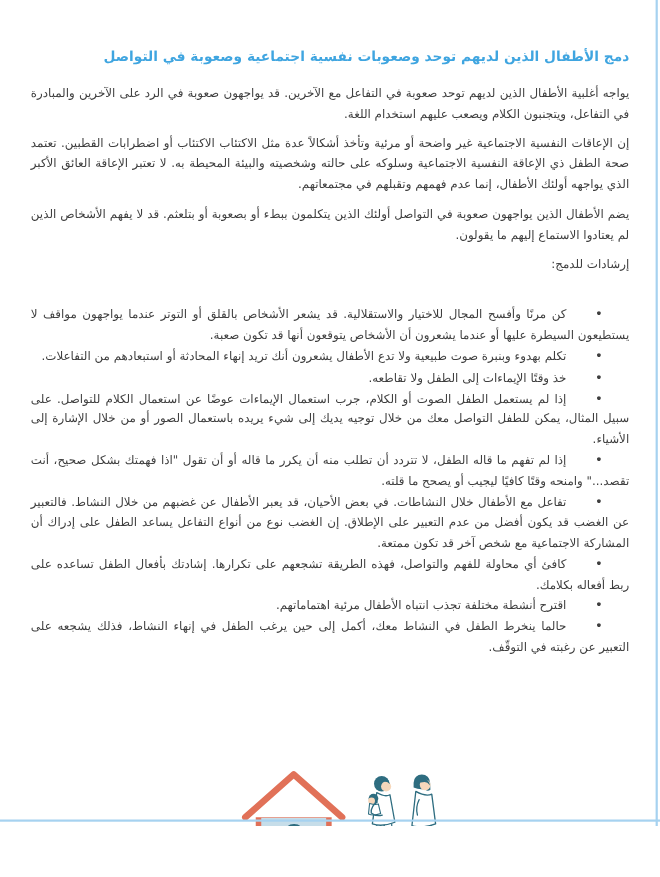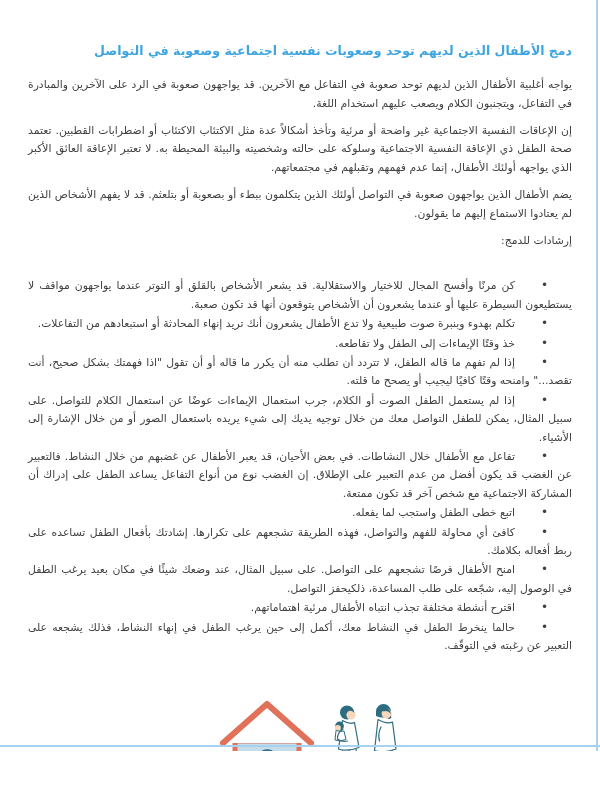--- a/index.html
+++ b/index.html
@@ -70,26 +70,24 @@
   <p class="para">يواجه أغلبية الأطفال الذين لديهم توحد صعوبة في التفاعل مع الآخرين. قد يواجهون صعوبة في الرد على الآخرين والمبادرة في التفاعل، ويتجنبون الكلام ويصعب عليهم استخدام اللغة.</p>
   <p class="para">إن الإعاقات النفسية الاجتماعية غير واضحة أو مرئية وتأخذ أشكالاً عدة مثل الاكتئاب الاكتئاب أو اضطرابات القطبين. تعتمد صحة الطفل ذي الإعاقة النفسية الاجتماعية وسلوكه على حالته وشخصيته والبيئة المحيطة به. لا تعتبر الإعاقة العائق الأكبر الذي يواجهه أولئك الأطفال، إنما عدم فهمهم وتقبلهم في مجتمعاتهم.</p>
   <p class="para">يضم الأطفال الذين يواجهون صعوبة في التواصل أولئك الذين يتكلمون ببطء أو بصعوبة أو بتلعثم. قد لا يفهم الأشخاص الذين لم يعتادوا الاستماع إليهم ما يقولون.</p>
 
   <p class="para guidelines">إرشادات للدمج:</p>
 
   <div class="list">
     <p class="li"><span class="dot">•</span><span class="gap"></span><span>كن مرنًا وأفسح المجال للاختيار والاستقلالية. قد يشعر الأشخاص بالقلق أو التوتر عندما يواجهون مواقف لا يستطيعون السيطرة عليها أو عندما يشعرون أن الأشخاص يتوقعون أنها قد تكون صعبة.</span></p>
     <p class="li"><span class="dot">•</span><span class="gap"></span><span>تكلم بهدوء وبنبرة صوت طبيعية ولا تدع الأطفال يشعرون أنك تريد إنهاء المحادثة أو استبعادهم من التفاعلات.</span></p>
     <p class="li"><span class="dot">•</span><span class="gap"></span><span>خذ وقتًا الإيماءات إلى الطفل ولا تقاطعه.</span></p>
+    <p class="li"><span class="dot">•</span><span class="gap"></span><span>إذا لم يستعمل الطفل الصوت أو الكلام، جرب استعمال الإيماءات عوضًا عن استعمال الكلام للتواصل. على سبيل المثال، يمكن للطفل التواصل معك من خلال توجيه يديك إلى شيء يريده باستعمال الصور أو من خلال الإشارة إلى الأشياء.</span></p>
     <p class="li"><span class="dot">•</span><span class="gap"></span><span>إذا لم تفهم ما قاله الطفل، لا تتردد أن تطلب منه أن يكرر ما قاله أو أن تقول "اذا فهمتك بشكل صحيح، أنت تقصد..." وامنحه وقتًا كافيًا ليجيب أو يصحح ما قلته.</span></p>
-    <p class="li"><span class="dot">•</span><span class="gap"></span><span>إذا لم يستعمل الطفل الصوت أو الكلام، جرب استعمال الإيماءات عوضًا عن استعمال الكلام للتواصل. على سبيل المثال، يمكن للطفل التواصل معك من خلال توجيه يديك إلى شيء يريده باستعمال الصور أو من خلال الإشارة إلى الأشياء.</span></p>
     <p class="li"><span class="dot">•</span><span class="gap"></span><span>تفاعل مع الأطفال خلال النشاطات. في بعض الأحيان، قد يعبر الأطفال عن غضبهم من خلال النشاط. فالتعبير عن الغضب قد يكون أفضل من عدم التعبير على الإطلاق. إن الغضب نوع من أنواع التفاعل يساعد الطفل على إدراك أن المشاركة الاجتماعية مع شخص آخر قد تكون ممتعة.</span></p>
-    <p class="li"><span class="dot">•</span><span class="gap"></span><span>اتبع خطى الطفل واستجب لما يفعله.</span></p>
     <p class="li"><span class="dot">•</span><span class="gap"></span><span>كافئ أي محاولة للفهم والتواصل، فهذه الطريقة تشجعهم على تكرارها. إشادتك بأفعال الطفل تساعده على ربط أفعاله بكلامك.</span></p>
-    <p class="li"><span class="dot">•</span><span class="gap"></span><span>امنح الأطفال فرصًا تشجعهم على التواصل. على سبيل المثال، عند وضعك شيئًا في مكان بعيد يرغب الطفل في الوصول إليه، شجّعه على طلب المساعدة، ذلكيحفز التواصل.</span></p>
     <p class="li"><span class="dot">•</span><span class="gap"></span><span>اقترح أنشطة مختلفة تجذب انتباه الأطفال مرئية اهتماماتهم.</span></p>
     <p class="li"><span class="dot">•</span><span class="gap"></span><span>حالما ينخرط الطفل في النشاط معك، أكمل إلى حين يرغب الطفل في إنهاء النشاط، فذلك يشجعه على التعبير عن رغبته في التوقّف.</span></p>
   </div>
 
   <div class="illustration">
     <svg width="220" height="96" viewBox="0 0 220 96" xmlns="http://www.w3.org/2000/svg">
 
       <rect x="20" y="44" width="64" height="48" fill="var(--house_fill)" stroke="var(--house_outline)" stroke-width="5"></rect>
 
       <path d="M8 46 L52 7 L96 46 Z" fill="#ffffff"></path>

